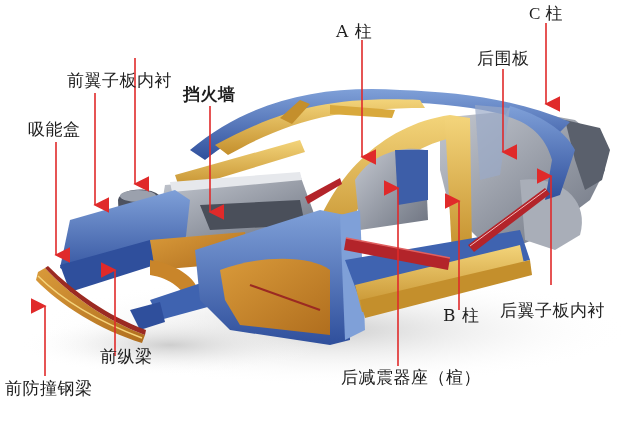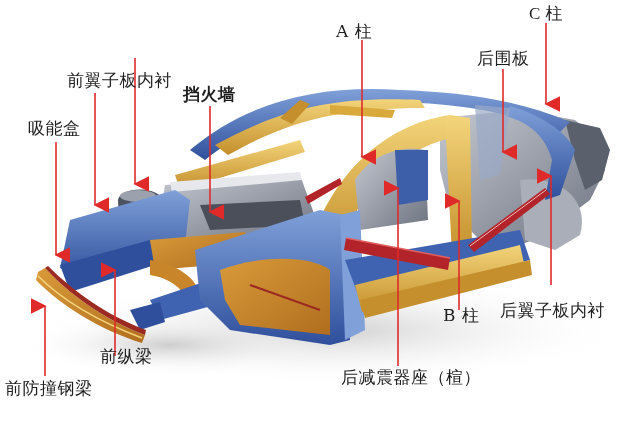--- a/index.html
+++ b/index.html
@@ -140,21 +140,21 @@
       <line x1="115" y1="356" x2="115" y2="270" marker-end="url(#arrowDown)"></line>
       <line x1="45" y1="376" x2="45" y2="306" marker-end="url(#arrowDown)"></line>
       <line x1="459" y1="310" x2="459" y2="201" marker-end="url(#arrowDown)"></line>
       <line x1="398" y1="366" x2="398" y2="188" marker-end="url(#arrowDown)"></line>
       <line x1="551" y1="285" x2="551" y2="176" marker-end="url(#arrowDown)"></line>
     </g>
   </svg>
 
   <div class="label" style="left:48px; top:70px;margin-left:19px;">前翼子板内衬</div>
   <div class="label" style="left:183px; top:84px;font-weight:bold;">挡火墙</div>
-  <div class="label" style="left:28px; top:119px;font-family:Liberation Serif, serif;">吸能盒</div>
+  <div class="label" style="left:28px; top:119px;">吸能盒</div>
   <div class="label" style="left:100px; top:346px;">前纵梁</div>
   <div class="label" style="left:5px; top:378px;">前防撞钢梁</div>
   <div class="label" style="left:336px; top:21px;">A 柱</div>
   <div class="label" style="left:477px; top:48px;">后围板</div>
   <div class="label" style="left:529px; top:4px;font-family:Liberation Serif, serif;">C 柱</div>
   <div class="label" style="left:443px; top:305px;">B 柱</div>
   <div class="label" style="left:341px; top:367px;">后减震器座（楦）</div>
   <div class="label" style="left:500px; top:300px;">后翼子板内衬</div>
 
 </div>

